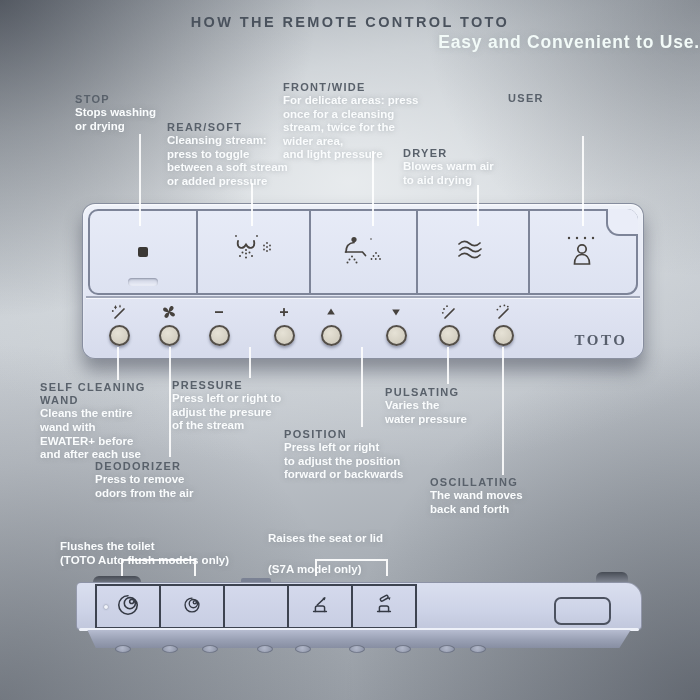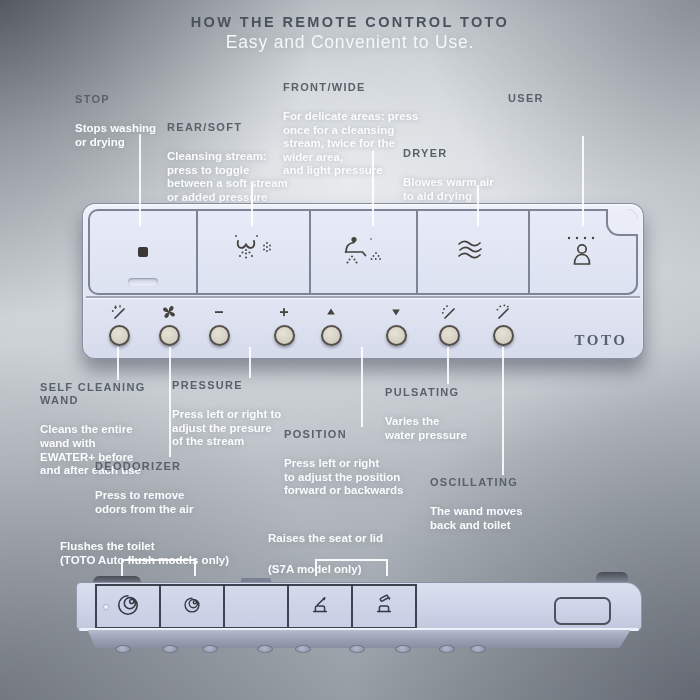--- a/index.html
+++ b/index.html
@@ -9,28 +9,28 @@
     background:
       radial-gradient(ellipse at 0% 0%, rgba(28,33,43,0.50), rgba(28,33,43,0) 32%),
       radial-gradient(ellipse at 100% 0%, rgba(28,33,43,0.30), rgba(28,33,43,0) 28%),
       radial-gradient(ellipse at 0% 100%, rgba(28,33,43,0.35), rgba(28,33,43,0) 36%),
       radial-gradient(ellipse at 100% 100%, rgba(28,33,43,0.38), rgba(28,33,43,0) 36%),
       radial-gradient(ellipse 95% 55% at 50% 26%, rgba(238,241,243,0.85), rgba(214,219,223,0.35) 55%, rgba(0,0,0,0) 75%),
       linear-gradient(168deg,#868c94 0%,#b4bac0 16%,#ccd1d6 38%,#c2c7cd 55%,#a8aeb5 76%,#8f959d 100%);
   }
   .hdr-title{position:absolute;top:14px;left:0;width:700px;text-align:center;
     font-size:14.5px;font-weight:bold;letter-spacing:2.4px;color:#4a525d;}
-  .hdr-sub{position:absolute;top:32px;left:0;width:700px;text-align:center;
-    font-size:17.5px;font-weight:normal;letter-spacing:0.8px;color:#f2faf8;
+  .hdr-sub{position:absolute;top:32px;left:0;width:700px;text-align:right;
+    font-size:17.5px;font-weight:bold;letter-spacing:0.8px;color:#f2faf8;
     text-shadow:0 0 6px rgba(140,150,155,0.45);}
   .callout{position:absolute;}
   .c-title{font-size:11px;font-weight:bold;letter-spacing:1.3px;color:#59616b;
     white-space:pre-line;line-height:1.2;}
   .c-desc{font-size:11.5px;font-weight:bold;color:#fafcfd;white-space:pre-line;
-    line-height:1.18;margin-top:16px;text-shadow:0 0 5px rgba(130,138,146,0.5);}
+    line-height:1.18;margin-top:0;text-shadow:0 0 5px rgba(130,138,146,0.5);}
   .leader{position:absolute;width:2px;background:rgba(255,255,255,0.88);z-index:30;}
   .bracket{position:absolute;height:15px;border:2px solid rgba(255,255,255,0.92);
     border-bottom:none;z-index:30;}
   
   #remote{position:absolute;left:82px;top:203px;width:560px;height:154px;border-radius:13px;
     background:linear-gradient(180deg,#eef1f9 0%,#e3e7f4 55%,#d6dbec 100%);
     border:1px solid rgba(120,127,145,0.85);
     box-shadow:0 12px 18px rgba(33,38,55,0.42), inset 0 1px 2px rgba(255,255,255,0.8);}
   .bigbtn{position:absolute;top:5px;height:86px;border:2px solid #7d8498;
     background:linear-gradient(180deg,#e7ebf7 0%,#dde2f1 100%);
@@ -317,21 +317,21 @@
 forward or backwards</div>
   </div>
   <div class="callout" style="left:95px;top:460px;width:146px;">
     <div class="c-title">DEODORIZER</div>
     <div class="c-desc">Press to remove
 odors from the air</div>
   </div>
   <div class="callout" style="left:430px;top:476px;width:146px;">
     <div class="c-title">OSCILLATING</div>
     <div class="c-desc">The wand moves
-back and toilet</div>
+back and forth</div>
   </div>
 
   <div class="callout" style="left:60px;top:532px;width:186px;">
     <div class="c-desc" style="margin-top:8px;">Flushes the toilet</div>
     <div class="c-desc" style="margin-top:0;">(TOTO Auto flush models only)</div>
   </div>
   <div class="callout" style="left:268px;top:532px;width:164px;">
     <div class="c-desc" style="margin-top:0;">Raises the seat or lid</div>
     <div class="c-desc" style="margin-top:17px;">(S7A model only)</div>
   </div>

